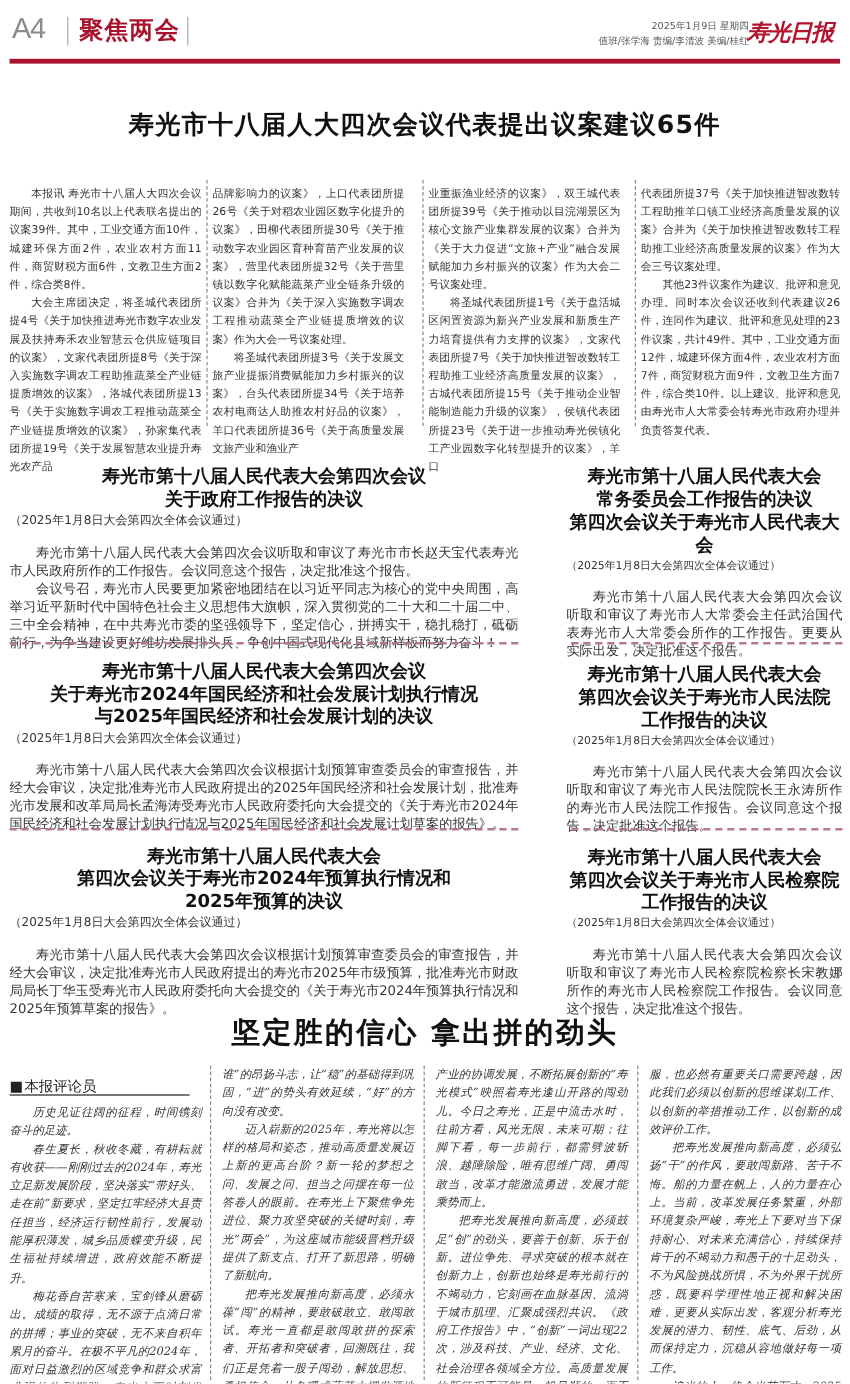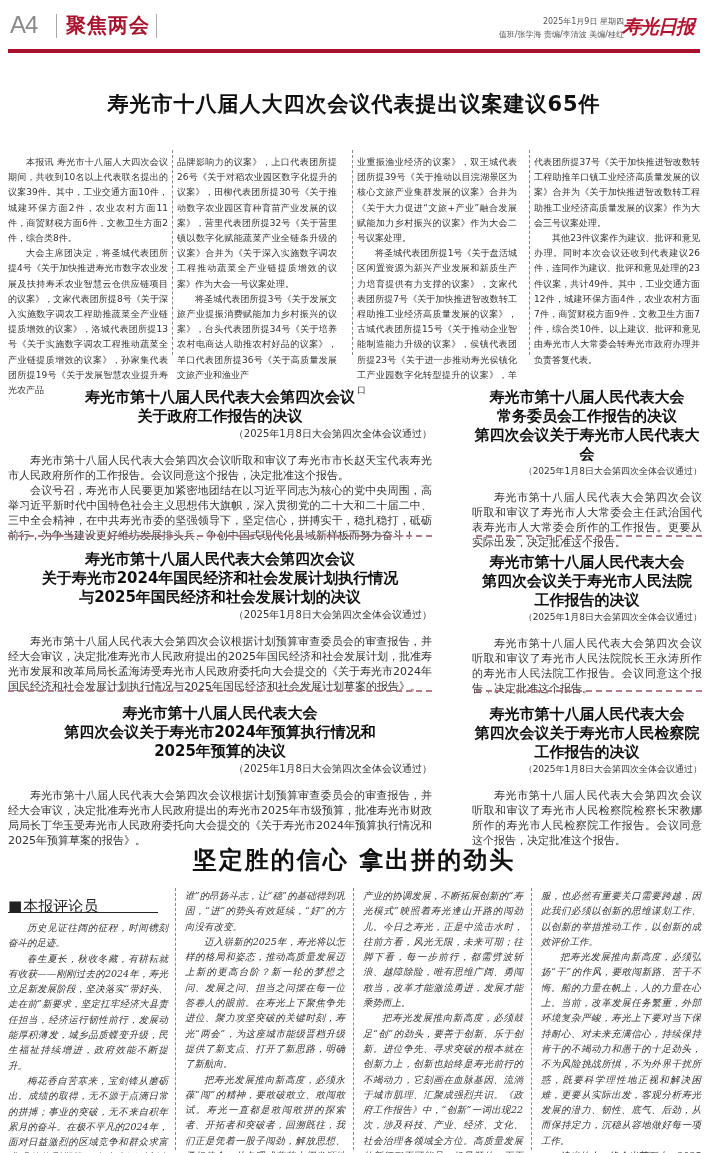--- a/index.html
+++ b/index.html
@@ -25,28 +25,28 @@
   .lead p { text-indent: 2em; }
   .lead.c1 { left: 8px; width: 160px; }
   .lead.c2 { left: 177px; width: 160px; }
   .lead.c3 { left: 357px; width: 160px; }
   .lead.c4 { left: 534px; width: 166px; }
   .vdash { position: absolute; width: 0; border-left: 1px dashed #888; }
 
   
   .res { position: absolute; }
   .res h3 { text-align: center; font-size: 15px; line-height: 19px; font-weight: bold; color: #111; }
-  .res .sub { text-align: right; font-size: 10px; color: #333; margin-top: 1px; }
+  .res .sub { text-align: left; font-size: 10px; color: #333; margin-top: 1px; }
   .res .body { margin-top: 12px; font-size: 11px; line-height: 15px; color: #333; text-align: justify; }
   .res .body p { text-indent: 2em; }
   .hdash { position: absolute; height: 0; border-top: 2px dashed #b47a85; }
 
   
   .comm-title { position: absolute; left: 0; top: 844px; width: 708px; text-align: center; font-size: 24px; font-weight: bold; color: #111; letter-spacing: 2px; }
-  .byline { position: absolute; left: 8px; top: 897px; font-size: 15px; color: #222; }
+  .byline { position: absolute; left: 8px; top: 897px; font-size: 12px; color: #222; }
   .byline::before { content: "■"; margin-right: 1px; }
   .byline-rule { position: absolute; left: 8px; top: 912px; width: 150px; height: 1px; background: #222; }
   .comm { position: absolute; font-family: "DejaVu Serif", serif; font-style: italic; font-size: 9.5px; line-height: 15.3px; color: #333; text-align: justify; }
   .comm p { text-indent: 2em; }
   .comm.k1 { left: 8px; top: 920px; width: 160px; }
   .comm.k2 { left: 185px; top: 888px; width: 160px; }
   .comm.k3 { left: 363px; top: 888px; width: 160px; }
   .comm.k4 { left: 541px; top: 888px; width: 160px; }
 </style>
 </head>

